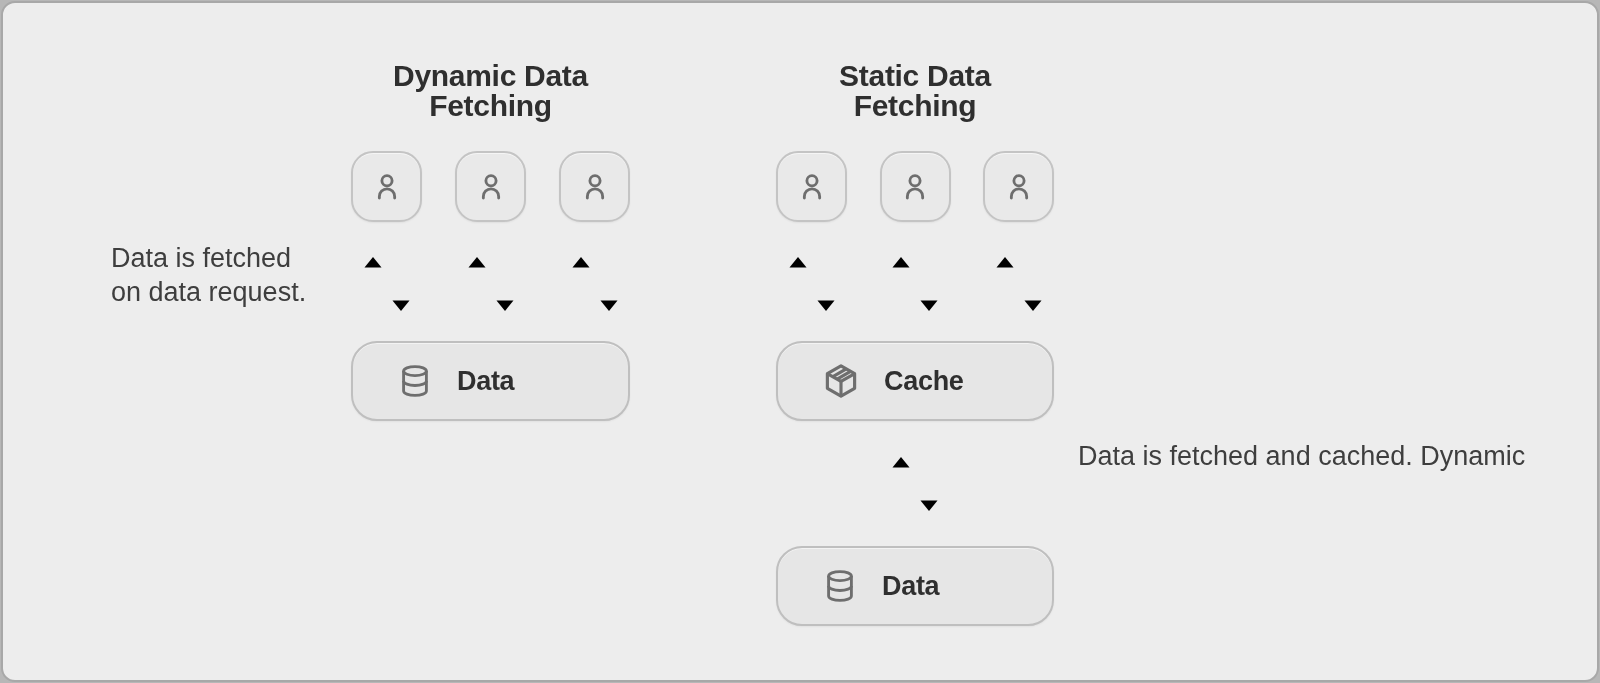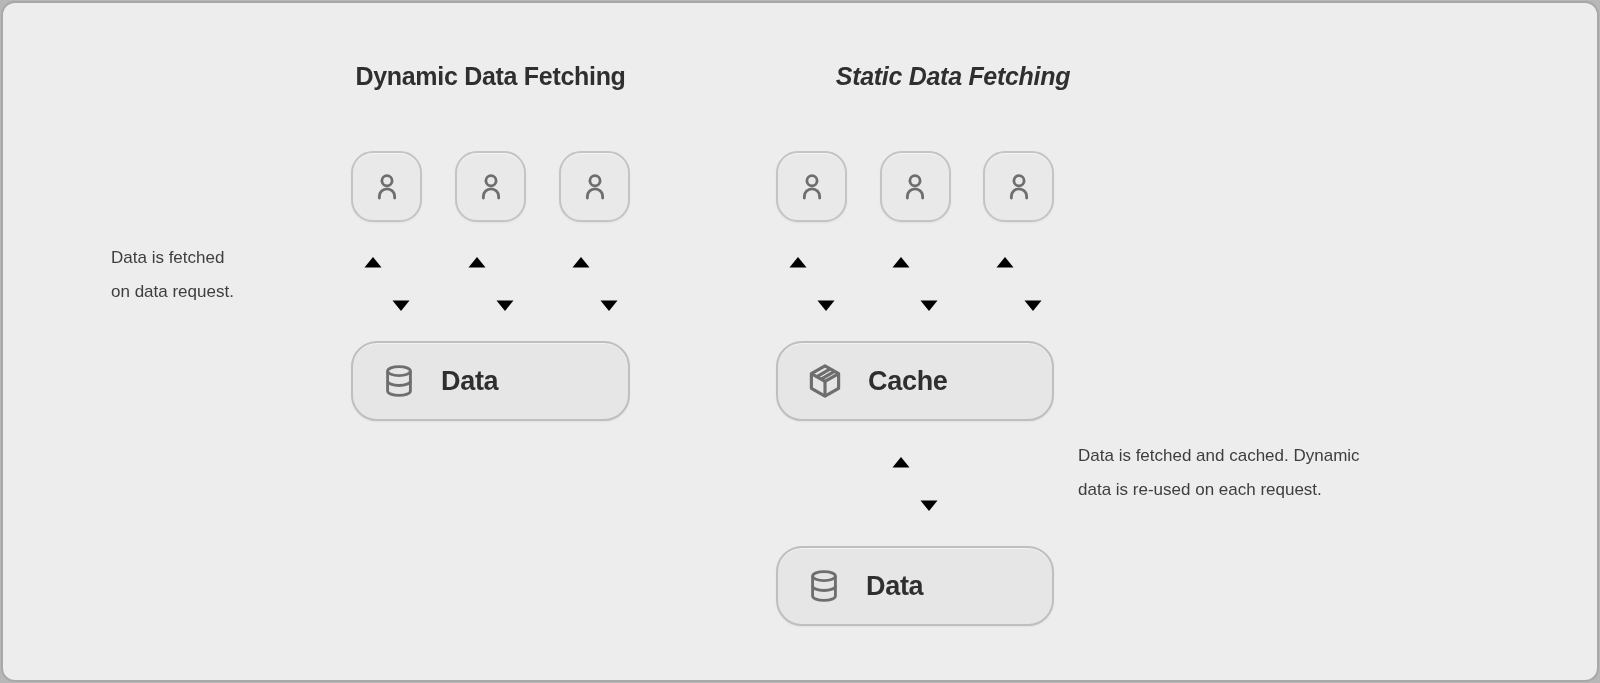--- a/index.html
+++ b/index.html
@@ -11,27 +11,27 @@
   }
   .stage {
     position:absolute; left:1px; top:1px;
     width:1594px; height:677px;
     background:var(--panel-bg,#EDEDED);
     border:2px solid var(--panel-border,#A8A8A8);
     border-radius:14px;
   }
   .title {
     position:absolute; top:58px; margin:0;
-    font-size:25px; font-weight:700; line-height:30px;
+    font-size:30px; font-weight:700; line-height:30px;
     letter-spacing:-0.3px;
     color:var(--title-color,#2F2F2F);
     text-align:center;
   }
   .t-dyn { left:348px; width:279px; }
-  .t-sta { left:811px; width:278px;font-style:italic; }
+  .t-sta { left:773px; width:278px; }
 
   .users { position:absolute; top:148px; display:flex; justify-content:space-between; }
   .u-dyn { left:348px; width:279px; }
   .u-sta { left:773px; width:278px; }
   .user-card {
     width:67px; height:67px;
     border-radius:22px;
     background:#E9E9E9;
     border:2px solid #C4C4C4;
     display:flex; align-items:center; justify-content:center;
@@ -43,36 +43,36 @@
   .a-dyn { left:348px; width:279px; }
   .a-sta { left:773px; width:278px; }
   .pair-wrap { width:71px; display:flex; justify-content:center; }
 
   .box {
     position:absolute; height:80px; box-sizing:border-box;
     border-radius:26px;
     background:#E6E6E6;
     border:2px solid #BFBFBF;
     display:flex; align-items:center;
-    padding-left:28px; gap:24px;
+    padding-left:44px; gap:24px;
     box-shadow: inset 0 1px 0 rgba(255,255,255,.5), 0 1px 2px rgba(0,0,0,.05);
   }
   .b-dyn   { left:348px; top:338px; width:279px; }
   .b-cache { left:773px; top:338px; width:278px;text-align:right; }
   .b-sdata { left:773px; top:543px; width:278px; }
   .box .label {
     font-size:27px; font-weight:700; letter-spacing:-0.3px;
     color:var(--title-color,#2F2F2F);
   }
 
   .gray-arrows { position:absolute; left:773px; top:448px; width:278px; display:flex; justify-content:center; }
 
   .caption {
     position:absolute; margin:0;
-    font-size:17px; line-height:34px;
+    font-size:27px; line-height:34px;
     color:var(--caption-color,#3E3E3E);
   }
   .cap-left  { left:108px;  top:238px; }
   .cap-right { left:1075px; top:436px; }
 </style>
 </head>
 <body>
 
 <svg width="0" height="0" style="position:absolute" aria-hidden="true">
   <defs>
@@ -204,16 +204,15 @@
       </svg>
     <span class="label">Data</span>
   </div>
 
   <p class="caption cap-left">
     <span>Data is fetched</span><br>
     <span>on data request.</span>
   </p>
   <p class="caption cap-right">
     <span>Data is fetched and cached. Dynamic</span><br>
-    <span>data is re-used on each request.</span>
   </p>
 
 </div>
 
 </body></html>

